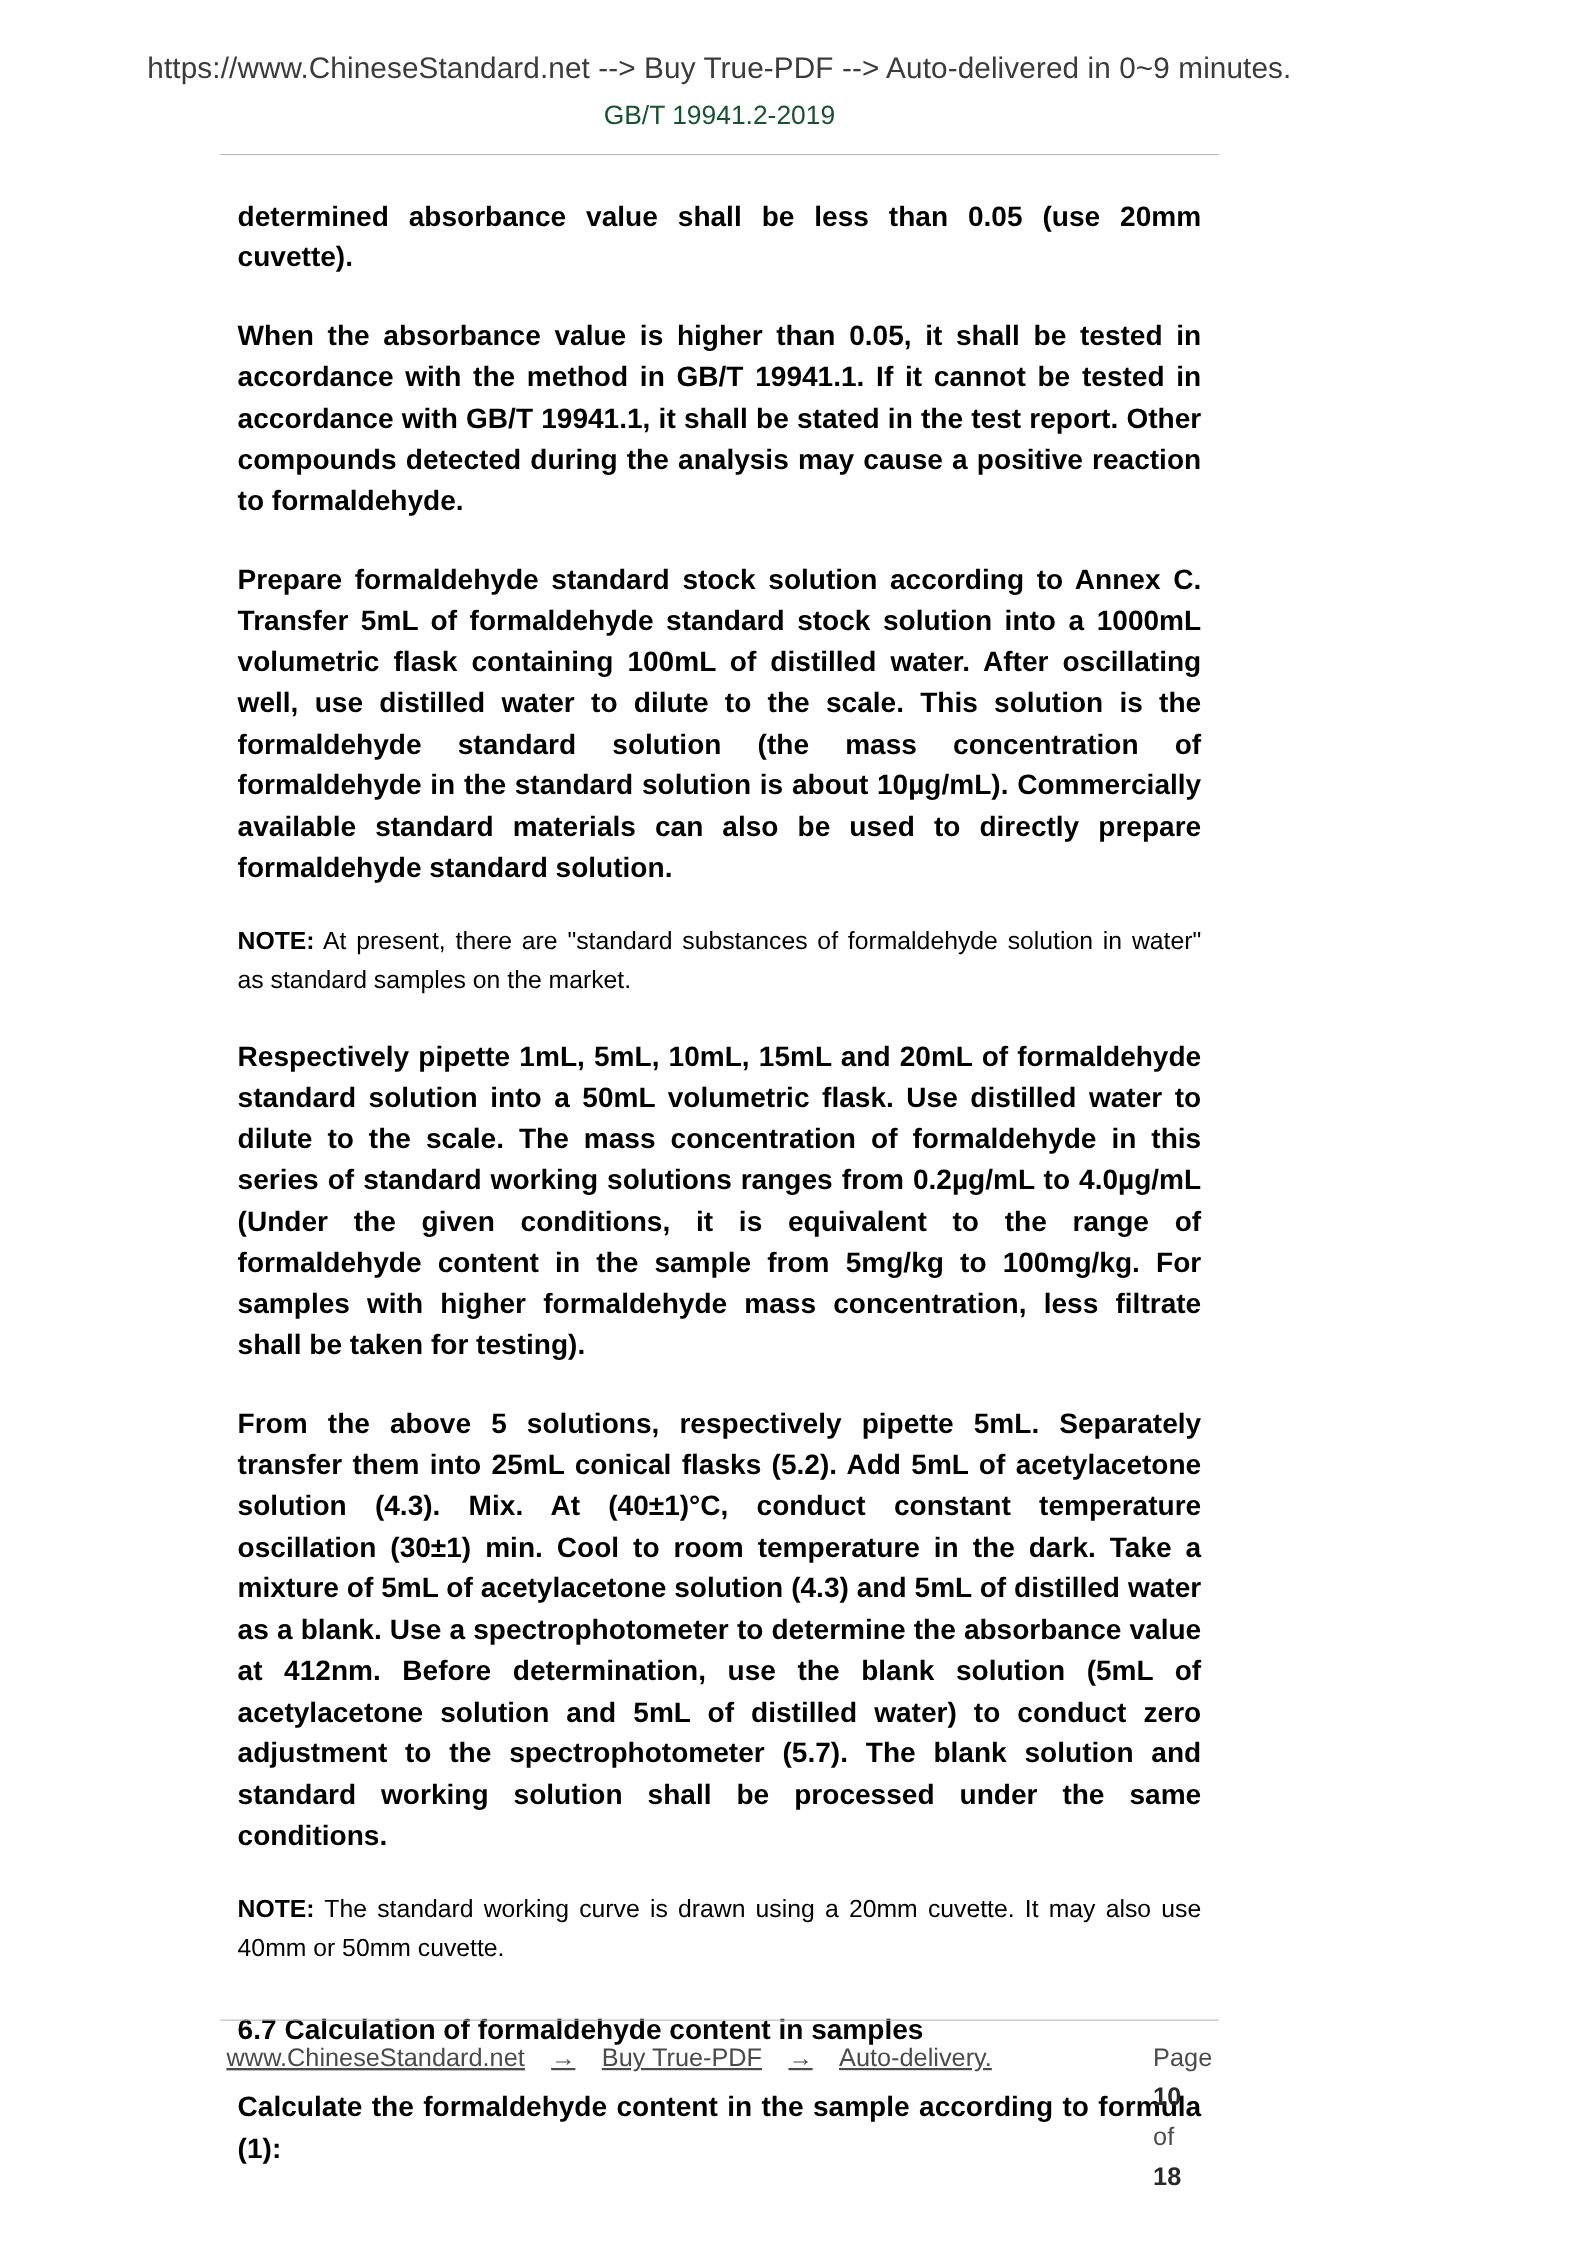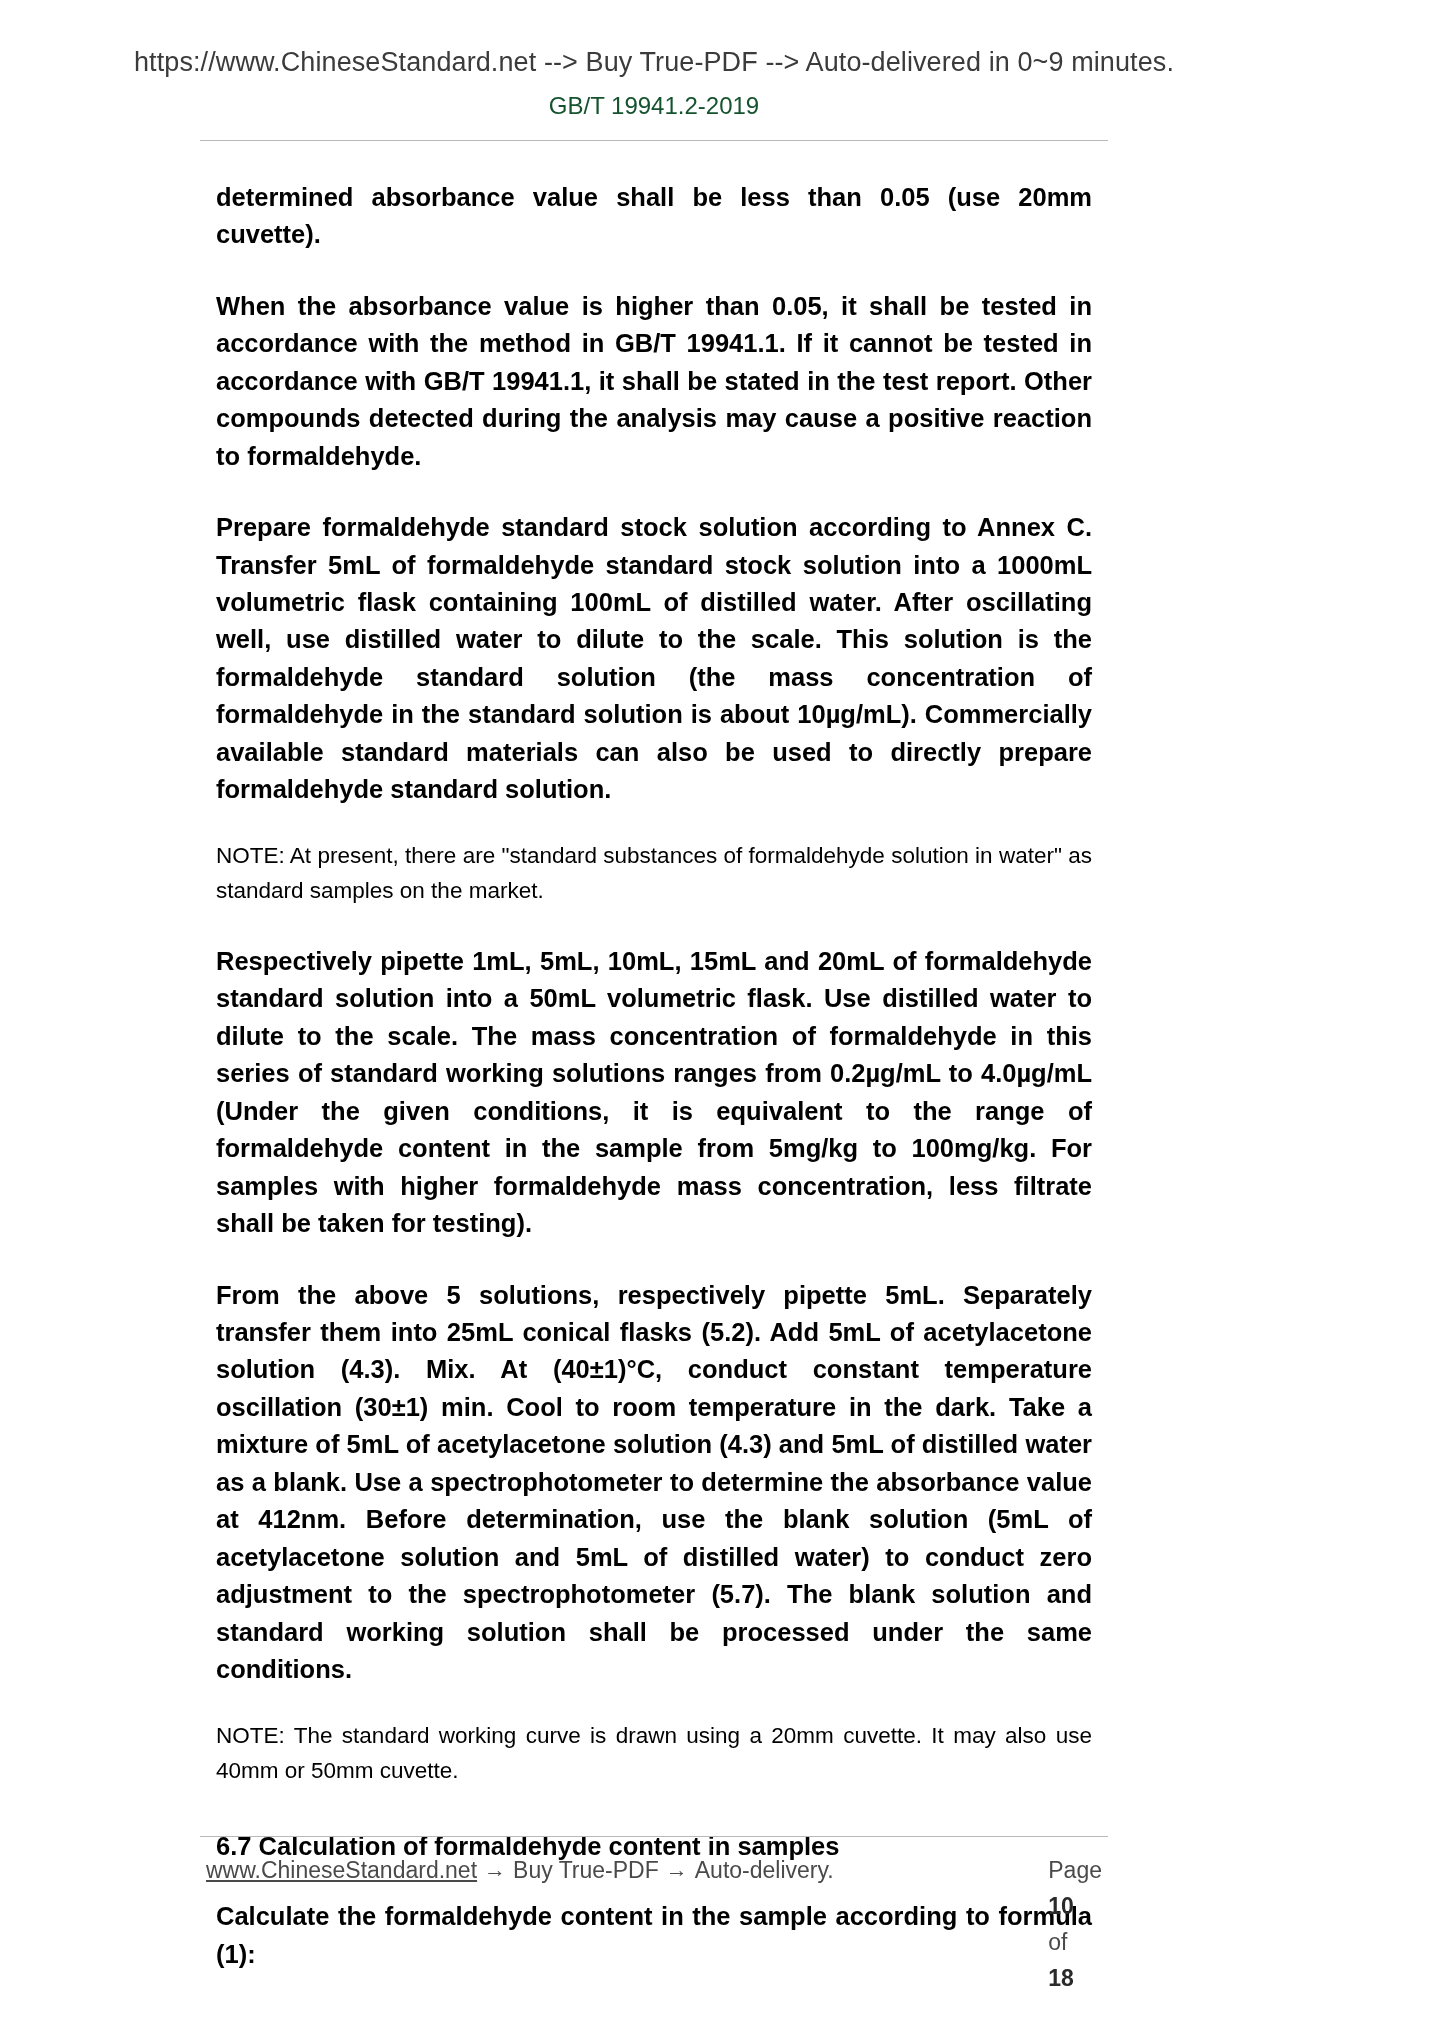--- a/index.html
+++ b/index.html
@@ -63,21 +63,21 @@
     line-height: 1.4;
     text-align: left;
   }
   p.note {
     font-size: 22.5px;
     line-height: 1.55;
     margin: 30px 0 0 0;
     text-align: justify;
   }
   p.note .note-label {
-    font-weight: normal;
+    font-weight: bold;
   }
   .footer {
     position: absolute;
     left: 96px;
     right: 96px;
     bottom: 52px;
   }
   .footer-rule {
     border: 0;
     border-top: 1px solid #b9b9b9;
@@ -86,23 +86,24 @@
   .footer-row {
     margin-top: 20px;
     padding: 0 110px;
     display: flex;
     align-items: baseline;
     font-size: 23px;
     color: #4a4a4a;
   }
   .footer-left {
     display: flex;
-    align-items: flex-start;
-    gap: 7px;
+    align-items: flex-end;
+    gap: 24px;
     white-space: nowrap;
+    text-decoration: underline;
   }
   .footer-site {
     color: #4a4a4a;
     text-decoration: underline;
   }
   .footer-arrow {
     font-size: 22px;
   }
   .footer-spacer {
     flex: 1;

